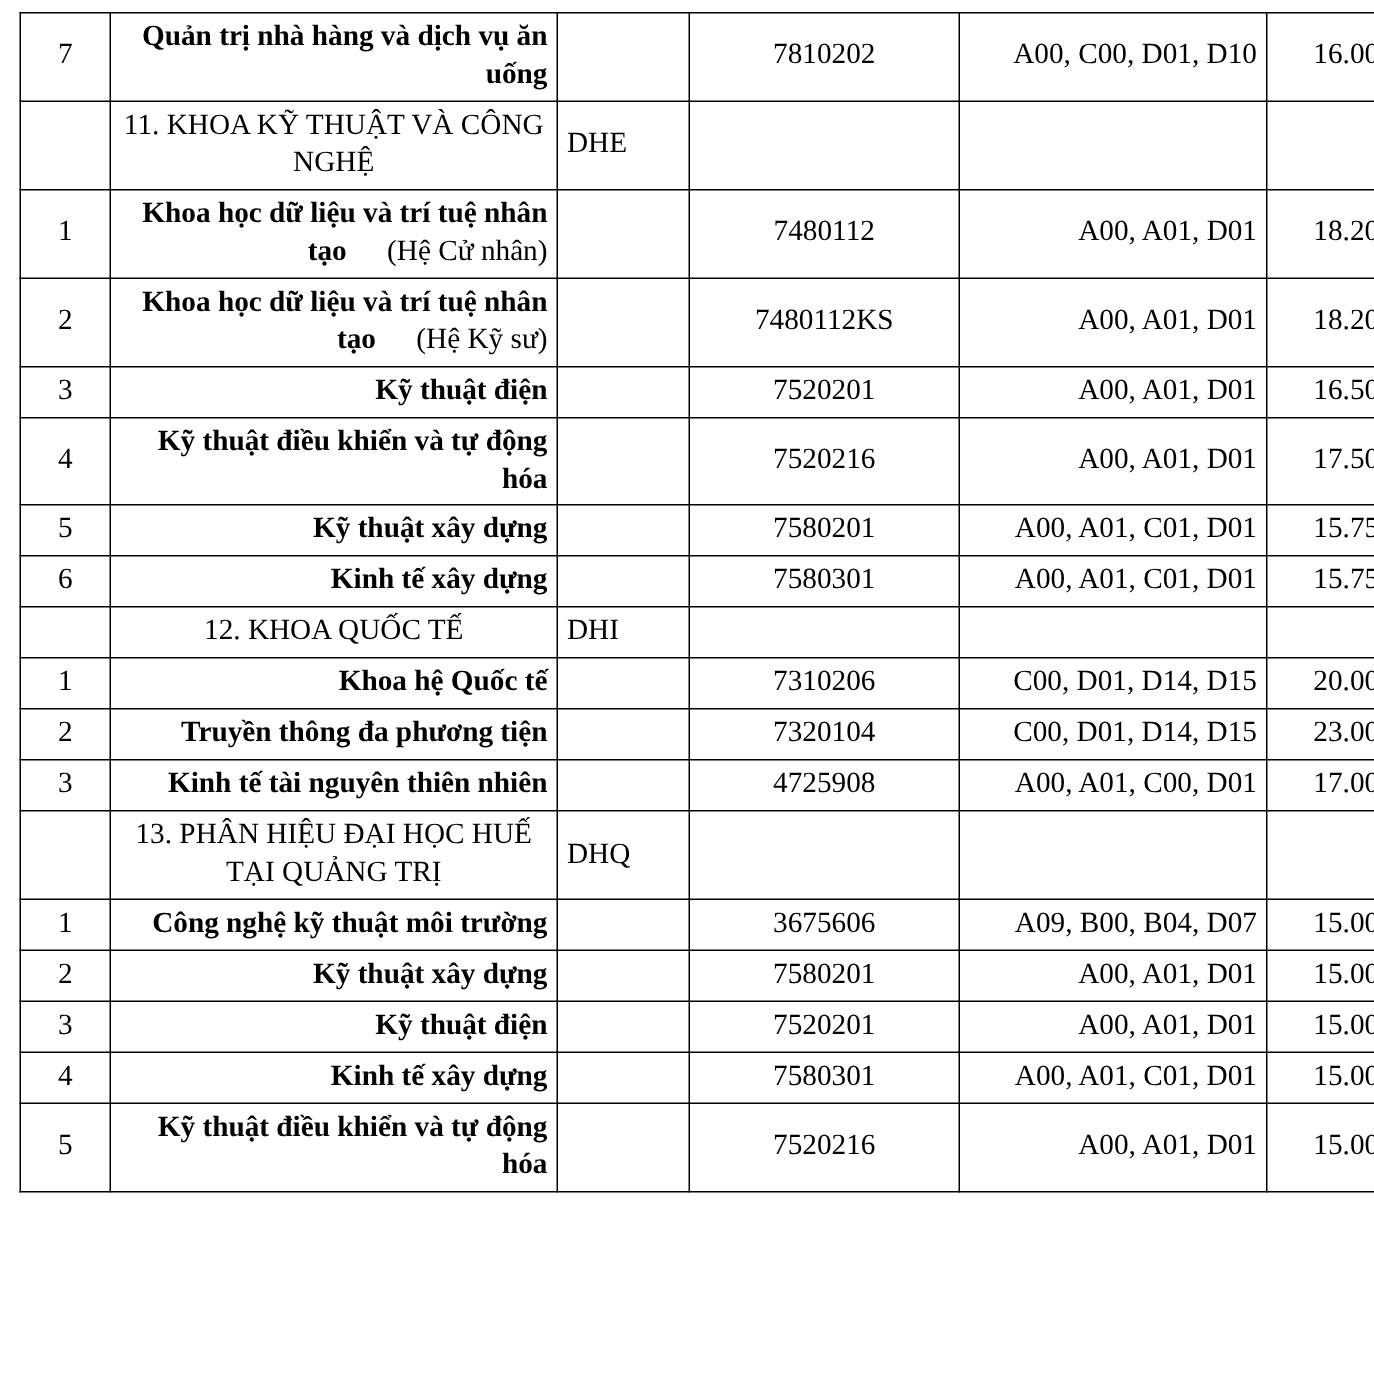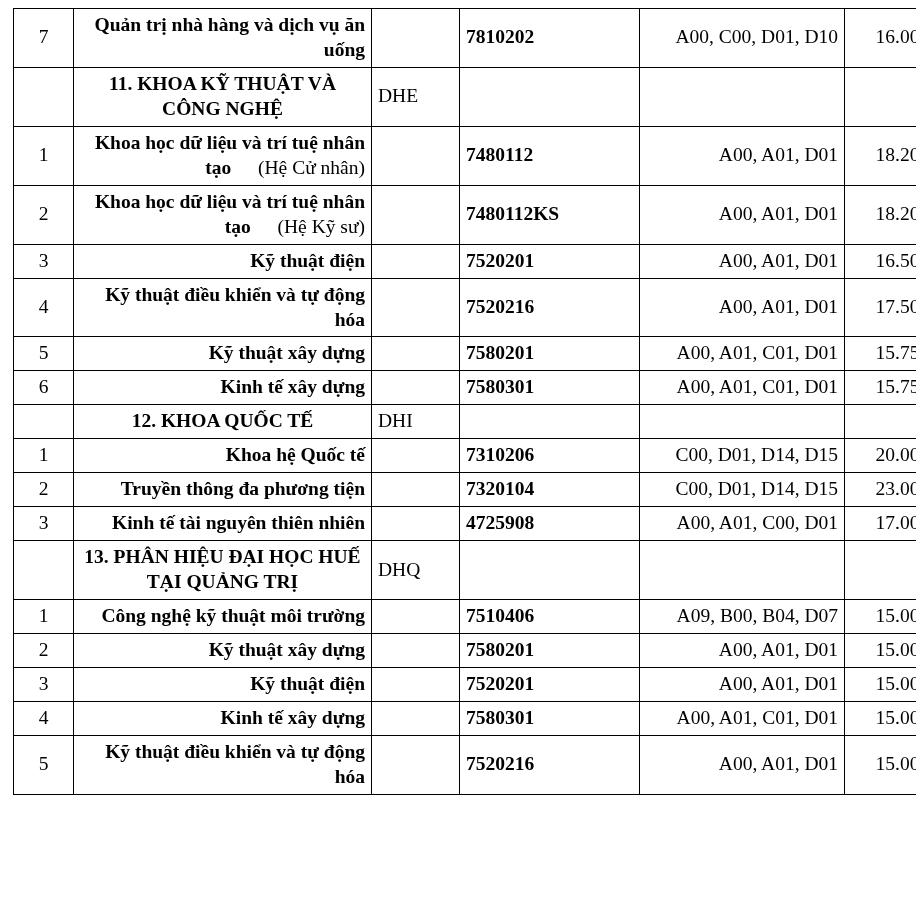--- a/index.html
+++ b/index.html
@@ -38,27 +38,27 @@
   col.c-name   { width: 298px; }
   col.c-code   { width: 88px; }
   col.c-major  { width: 180px; }
   col.c-block  { width: 205px; }
   col.c-score  { width: 106px; }
 
   .no      { text-align: center; font-size: 19px; }
   .name    { text-align: right; font-weight: bold; }
   .name .plain { font-weight: normal; margin-left: 22px; }
   .code    { text-align: left; font-weight: normal; }
-  .major   { font-size: 19.5px; font-weight: bold; }
+  .major   { text-align: center; font-size: 19.5px; }
   .block   { text-align: right; padding-left: 9px; }
   .score   { text-align: center; }
 
   tr.section .name {
     text-align: center;
-    font-weight: bold;
+    font-weight: normal;
   }
   tr.section .major {
     text-align: center;
     font-weight: bold;
   }
 </style>
 </head>
 <body>
 
 <div class="doc">
@@ -173,21 +173,21 @@
           <td class="name"><span>13. PHÂN HIỆU ĐẠI HỌC HUẾ TẠI QUẢNG TRỊ</span></td>
           <td class="code">DHQ</td>
           <td class="major"></td>
           <td class="block"></td>
           <td class="score"></td>
         </tr>
         <tr>
           <td class="no">1</td>
           <td class="name"><span>Công nghệ kỹ thuật môi trường</span></td>
           <td class="code"></td>
-          <td class="major">7510406</td>
+          <td class="major">3675606</td>
           <td class="block">A09, B00, B04, D07</td>
           <td class="score">15.00</td>
         </tr>
         <tr>
           <td class="no">2</td>
           <td class="name"><span>Kỹ thuật xây dựng</span></td>
           <td class="code"></td>
           <td class="major">7580201</td>
           <td class="block">A00, A01, D01</td>
           <td class="score">15.00</td>

